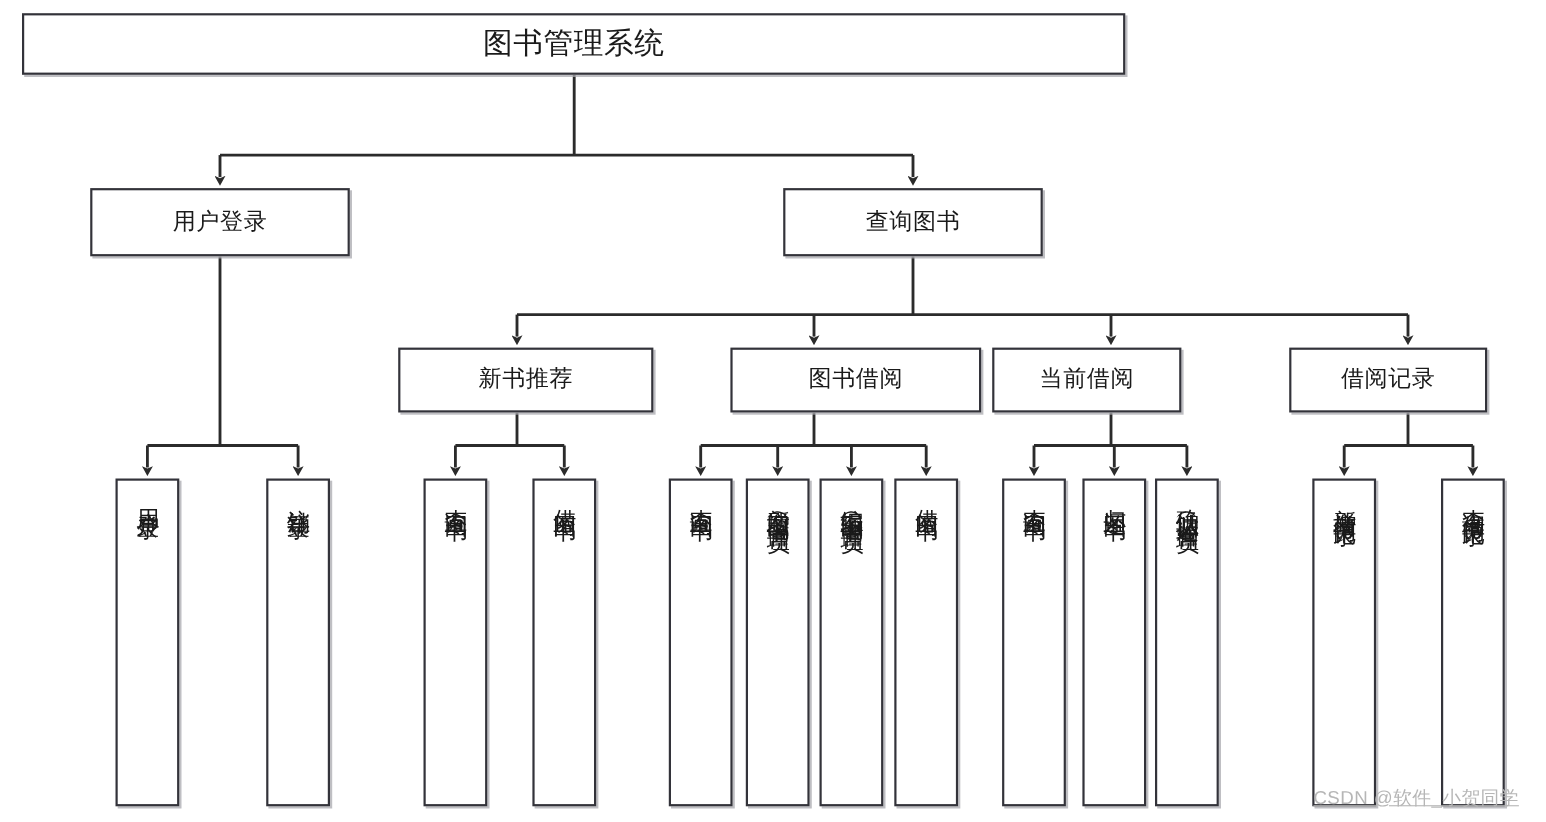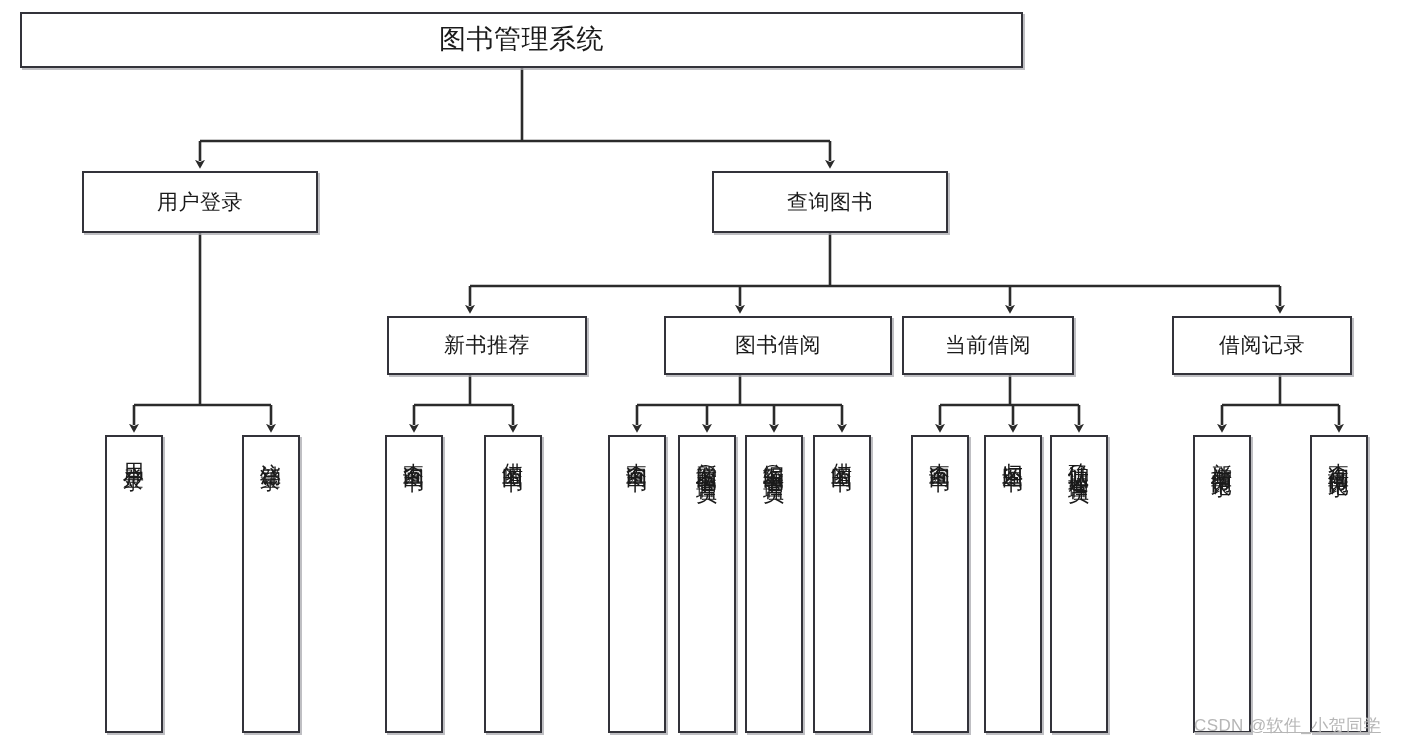--- a/index.html
+++ b/index.html
@@ -128,21 +128,21 @@
   <div id="node-layer">
       <div class="node h root" style="left: 20px; top: 12px; width: 1003px; height: 56px;">
         <span class="node-label">图书管理系统</span>
       </div>
       <div class="node h" style="left: 82px; top: 171px; width: 236px; height: 62px;">
         <span class="node-label">用户登录</span>
       </div>
       <div class="node h" style="left: 712px; top: 171px; width: 236px; height: 62px;">
         <span class="node-label">查询图书</span>
       </div>
-      <div class="node h" style="left: 362px; top: 316px; width: 200px; height: 59px; margin-left: 25px;">
+      <div class="node h" style="left: 362px; top: 316px; width: 232px; height: 59px;">
         <span class="node-label">新书推荐</span>
       </div>
       <div class="node h" style="left: 664px; top: 316px; width: 228px; height: 59px;">
         <span class="node-label">图书借阅</span>
       </div>
       <div class="node h" style="left: 902px; top: 316px; width: 172px; height: 59px; align-items: center;">
         <span class="node-label">当前借阅</span>
       </div>
       <div class="node h" style="left: 1172px; top: 316px; width: 180px; height: 59px;">
         <span class="node-label">借阅记录</span>

